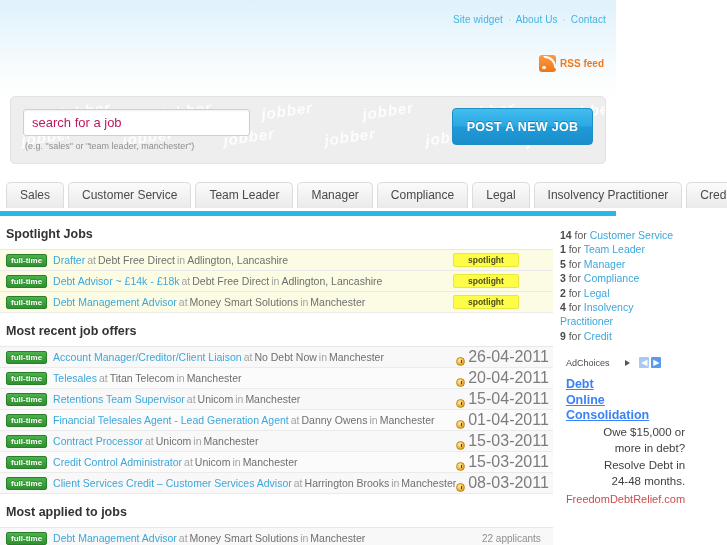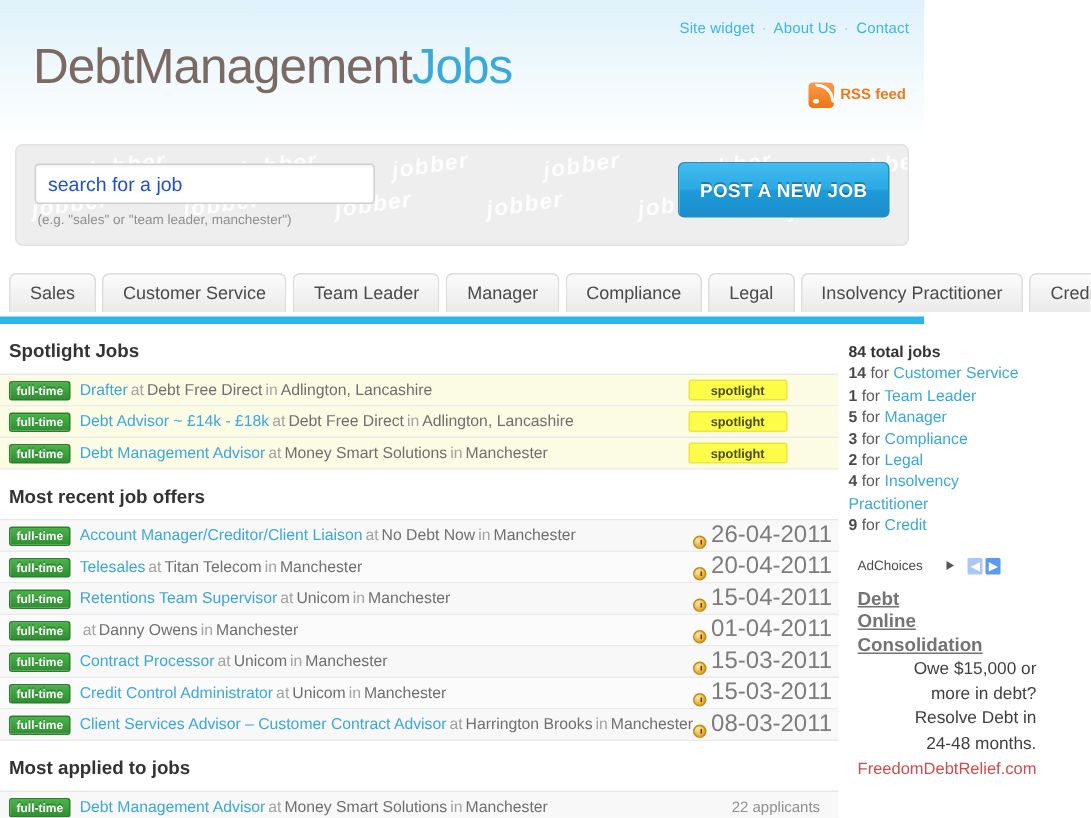--- a/index.html
+++ b/index.html
@@ -78,21 +78,21 @@
   .wm-r1 { top:-4px; left:48px; }
   .wm-r2 { top:22px; left:10px; }
 
   .searchbox {
     position:absolute; left:12px; top:12px;
     width:227px; height:27px;
     border:1px solid #cfcfcf;
     border-radius:3px;
     background:#fff;
     font-family:"Liberation Sans",sans-serif;
-    font-size:13px; color:#1d4ed8;
+    font-size:13px; color:#be185d;
     padding:4px 8px;
     box-shadow: inset 0 1px 2px rgba(0,0,0,.06);
   }
   .searchhint {
     position:absolute; left:14px; top:44px;
     font-size:9px; color:#8f8f8f;
   }
   .postbtn {
     position:absolute; right:12px; top:11px;
     width:141px; height:37px;
@@ -192,43 +192,40 @@
     border-top:3.5px solid transparent;border-bottom:3.5px solid transparent;
   }
   .adnav { display:flex; gap:2px; }
   .adarrow {
     width:10px; height:11px; background:#5a9bf0; color:#fff;
     font-size:8px; line-height:11px; text-align:center; border-radius:1px; cursor:pointer;
   }
   .adarrow.dim { background:#aac8f2; }
   .adbody { padding:9px 0 0 6px; }
   .adlink {
-    display:block; color:#737373; font-size:12.5px; font-weight:bold;
+    display:block; color:#3b82f6; font-size:12.5px; font-weight:bold;
     line-height:15.5px;
   }
   .adtext { color:#3f3f3f; font-size:11.5px; line-height:15.5px; padding-top:1px;text-align:right; }
   .addomain { color:#d04b4b; font-size:11px; padding-top:3px; }
 </style>
 </head>
 <body>
 
 <div id="page">
 
   <div class="header">
     <div class="toplinks">
       <a href="#">Site widget</a>
       <span class="sep">·</span>
       <a href="#">About Us</a>
       <span class="sep">·</span>
       <a href="#">Contact</a>
     </div>
 
-    <div class="logo">
-      <span class="dark">DebtManagement</span><span class="blue">Jobs</span>
-    </div>
 
     <div class="rss">
       <span class="rss-icon"></span>
       <span class="rss-label">RSS feed</span>
     </div>
   </div>
 
   <div class="searchpanel">
     <div class="watermark">
       <div class="wm-row wm-r1">
@@ -341,20 +338,21 @@
           <span class="muted">in</span>
           <span class="company">Manchester</span>
           <span class="spacer"></span>
           <span class="datecell">
               <span class="clock"></span>
               <span>15-04-2011</span>
             </span>
         </div>
         <div class="jobrow alt">
           <span class="badge-ft">full-time</span>
+          <a class="jobtitle" href="#">Financial Telesales Agent - Lead Generation Agent</a>
           <span class="muted">at</span>
           <span class="company">Danny Owens</span>
           <span class="muted">in</span>
           <span class="company">Manchester</span>
           <span class="spacer"></span>
           <span class="datecell">
               <span class="clock"></span>
               <span>01-04-2011</span>
             </span>
         </div>
@@ -379,21 +377,21 @@
           <span class="muted">in</span>
           <span class="company">Manchester</span>
           <span class="spacer"></span>
           <span class="datecell">
               <span class="clock"></span>
               <span>15-03-2011</span>
             </span>
         </div>
         <div class="jobrow">
           <span class="badge-ft">full-time</span>
-          <a class="jobtitle" href="#">Client Services Advisor – Customer Contract Advisor</a>
+          <a class="jobtitle" href="#">Client Services Credit – Customer Services Advisor</a>
           <span class="muted">at</span>
           <span class="company">Harrington Brooks</span>
           <span class="muted">in</span>
           <span class="company">Manchester</span>
           <span class="spacer"></span>
           <span class="datecell">
               <span class="clock"></span>
               <span>08-03-2011</span>
             </span>
         </div>
@@ -409,21 +407,20 @@
           <span class="muted">in</span>
           <span class="company">Manchester</span>
           <span class="spacer"></span>
           <span class="appcell">22 applicants</span>
         </div>
       </div>
     </div>
 
     <div class="sideCol">
       <div class="stats">
-        <div class="total">84 total jobs</div>
         <div><span class="n">14</span> <span>for</span> <a href="#">Customer Service</a></div>
         <div><span class="n">1</span> <span>for</span> <a href="#">Team Leader</a></div>
         <div><span class="n">5</span> <span>for</span> <a href="#">Manager</a></div>
         <div><span class="n">3</span> <span>for</span> <a href="#">Compliance</a></div>
         <div><span class="n">2</span> <span>for</span> <a href="#">Legal</a></div>
         <div><span class="n">4</span> <span>for</span> <a href="#">Insolvency Practitioner</a></div>
         <div><span class="n">9</span> <span>for</span> <a href="#">Credit</a></div>
       </div>
 
       <div class="adbox">

